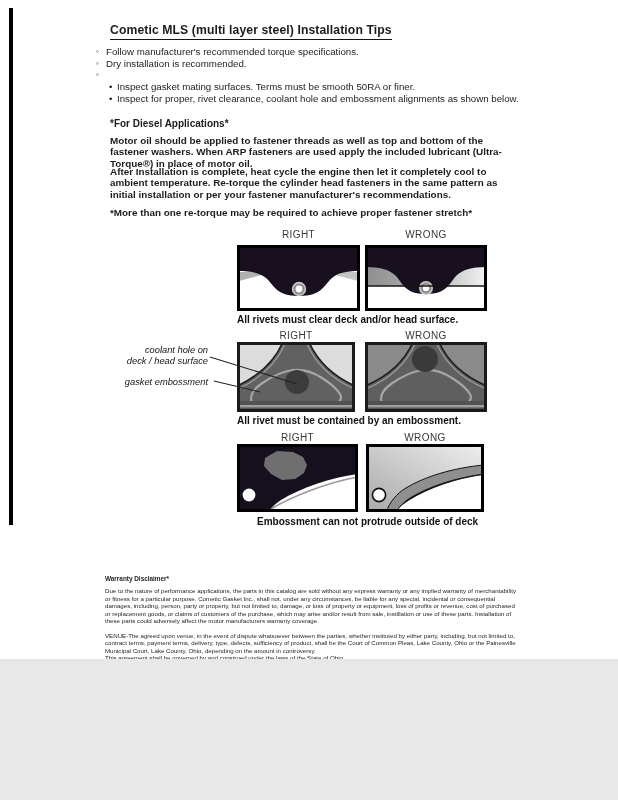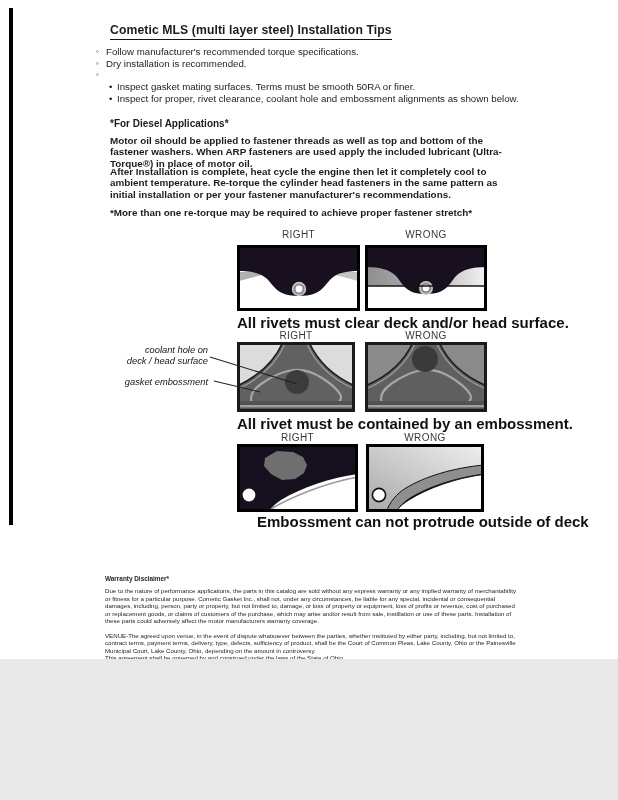--- a/index.html
+++ b/index.html
@@ -21,21 +21,21 @@
   .bmark{width:10px;flex:0 0 10px;font-size:8.5px;}
   .brow.sub .bmark{width:8px;flex:0 0 8px;font-size:9.5px;}
   
   #dieselhead{left:110px;top:118px;font-size:10px;font-weight:bold;}
   .para{left:110px;width:398px;font-size:9.9px;line-height:11.4px;font-weight:bold;}
   #dpara1{top:135px;}
   #dpara2{top:166px;}
   #dnote{top:207px;}
   
   .dlabel{font-size:10px;color:#383838;letter-spacing:0.4px;text-align:center;width:123px;}
-  .caption{font-size:15px;font-weight:bold;color:#111;}
+  .caption{font-size:10px;font-weight:bold;color:#111;}
   .panel{position:absolute;}
   .panel svg{display:block;}
   
   .callout{font-size:9.3px;text-align:right;width:108px;left:100px;line-height:11px;color:#161616;font-style:italic;}
   
   #warranty{left:105px;top:575px;width:416px;font-size:6.15px;line-height:7.45px;color:#242424;}
   #warranty .whead{font-weight:bold;margin-bottom:5px;font-size:6.4px;}
   #warranty .wpara{margin:0 0 7px 0;}
   #warranty .wpara.tight{margin-bottom:0;}
   

